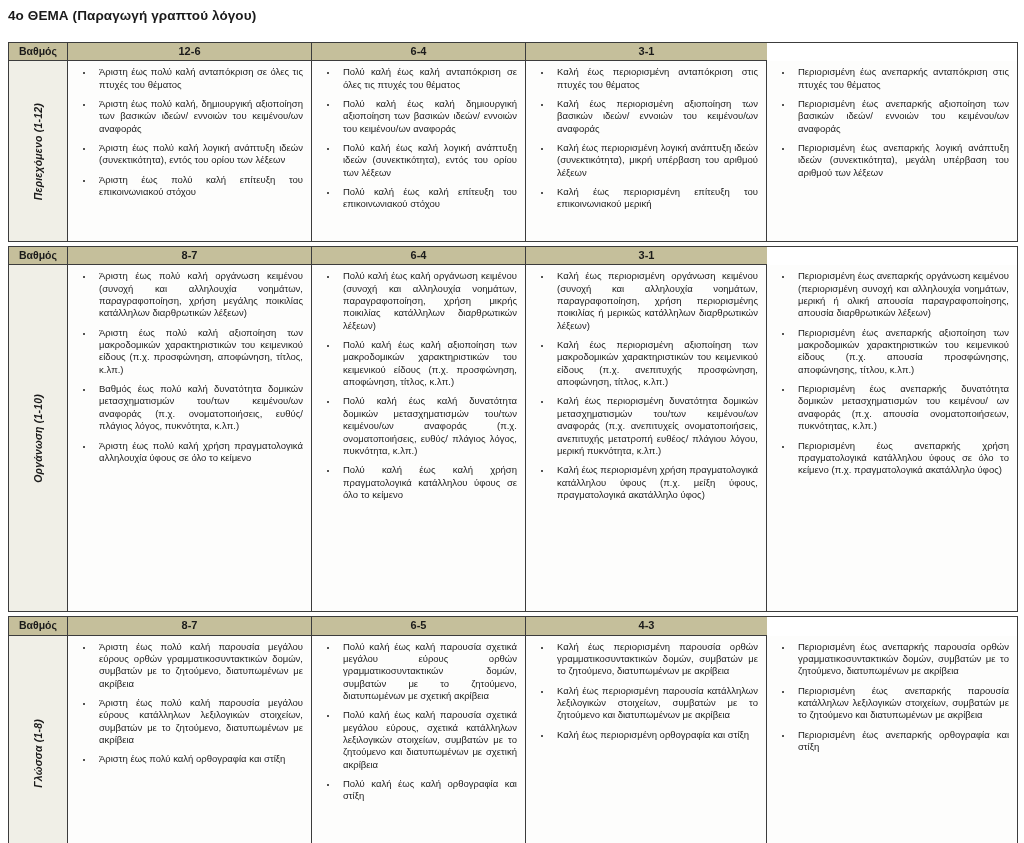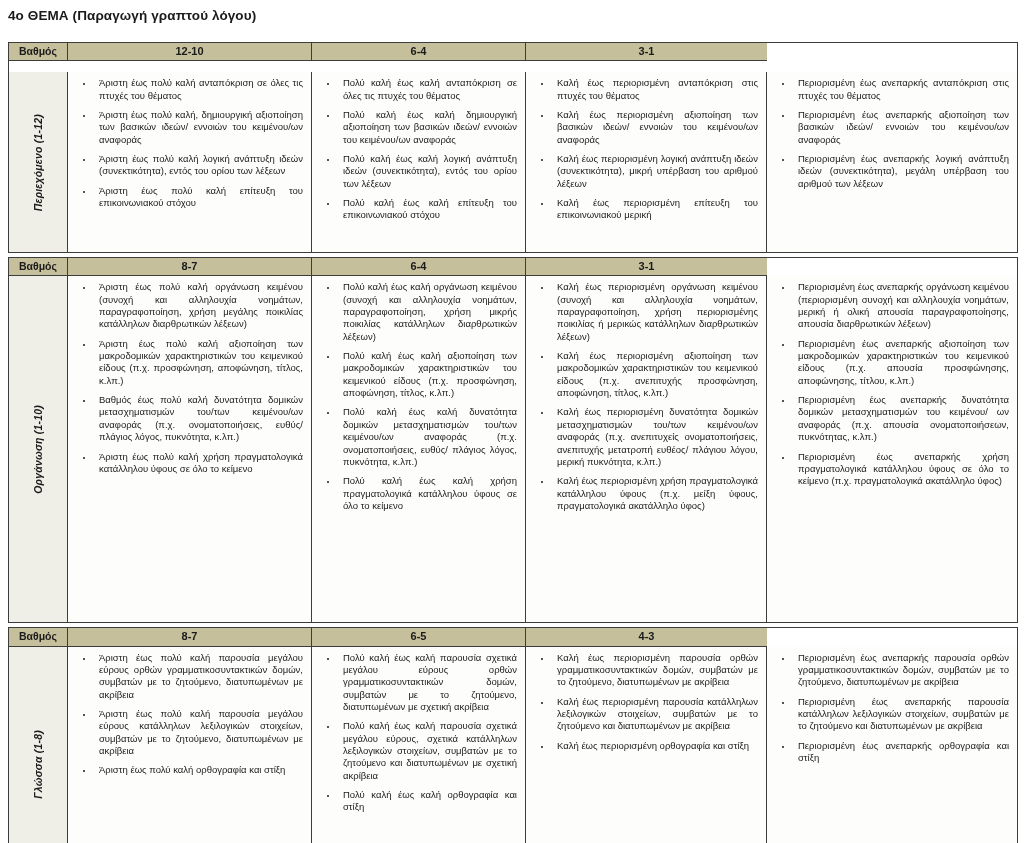--- a/index.html
+++ b/index.html
@@ -48,34 +48,34 @@
   .bullets-cell ul{
     margin:0;padding:0 0 0 24px;list-style:disc outside;
   }
   .bullets-cell li{
     font-size:9.5px;line-height:1.3;
     text-align:justify;
     padding-left:5px;margin:0 0 7px 0;
   }
   .bullets-cell li::marker{font-size:8px;}
   
-  .section:nth-child(1) .brow{min-height:180px;margin-top:11px;}
+  .section:nth-child(1) .brow{min-height:180px;}
   .section:nth-child(2) .brow{min-height:346px;}
   .section:nth-child(3) .brow{min-height:236px;}
 </style>
 </head>
 <body>
 
 <div class="page">
   <div class="doc-title">4ο ΘΕΜΑ (Παραγωγή γραπτού λόγου)</div>
   <div class="rubric">
       <div class="section">
         <div class="row hrow">
           <div class="cell score-label">Βαθμός</div>
-          <div class="cell">12-10</div>
+          <div class="cell">12-6</div>
           <div class="cell">6-4</div>
           <div class="cell">3-1</div>
         </div>
         <div class="row brow">
           <div class="cell side">
             <span class="rot">Περιεχόμενο (1-12)</span>
           </div>
           <div class="cell bullets-cell">
             <ul>
               <li>Άριστη έως πολύ καλή ανταπόκριση σε όλες τις πτυχές του θέματος</li>
@@ -118,21 +118,21 @@
         </div>
         <div class="row brow">
           <div class="cell side">
             <span class="rot">Οργάνωση (1-10)</span>
           </div>
           <div class="cell bullets-cell">
             <ul>
               <li>Άριστη έως πολύ καλή οργάνωση κειμένου (συνοχή και αλληλουχία νοημάτων, παραγραφοποίηση, χρήση μεγάλης ποικιλίας κατάλληλων διαρθρωτικών λέξεων)</li>
               <li>Άριστη έως πολύ καλή αξιοποίηση των μακροδομικών χαρακτηριστικών του κειμενικού είδους (π.χ. προσφώνηση, αποφώνηση, τίτλος, κ.λπ.)</li>
               <li>Βαθμός έως πολύ καλή δυνατότητα δομικών μετασχηματισμών του/των κειμένου/ων αναφοράς (π.χ. ονοματοποιήσεις, ευθύς/ πλάγιος λόγος, πυκνότητα, κ.λπ.)</li>
-              <li>Άριστη έως πολύ καλή χρήση πραγματολογικά κατάλληλου ύφους σε όλο το κείμενο</li>
+              <li>Άριστη έως πολύ καλή χρήση πραγματολογικά αλληλουχία ύφους σε όλο το κείμενο</li>
             </ul>
           </div>
           <div class="cell bullets-cell">
             <ul>
               <li>Πολύ καλή έως καλή οργάνωση κειμένου (συνοχή και αλληλουχία νοημάτων, παραγραφοποίηση, χρήση μικρής ποικιλίας κατάλληλων διαρθρωτικών λέξεων)</li>
               <li>Πολύ καλή έως καλή αξιοποίηση των μακροδομικών χαρακτηριστικών του κειμενικού είδους (π.χ. προσφώνηση, αποφώνηση, τίτλος, κ.λπ.)</li>
               <li>Πολύ καλή έως καλή δυνατότητα δομικών μετασχηματισμών του/των κειμένου/ων αναφοράς (π.χ. ονοματοποιήσεις, ευθύς/ πλάγιος λόγος, πυκνότητα, κ.λπ.)</li>
               <li>Πολύ καλή έως καλή χρήση πραγματολογικά κατάλληλου ύφους σε όλο το κείμενο</li>
             </ul>
           </div>

